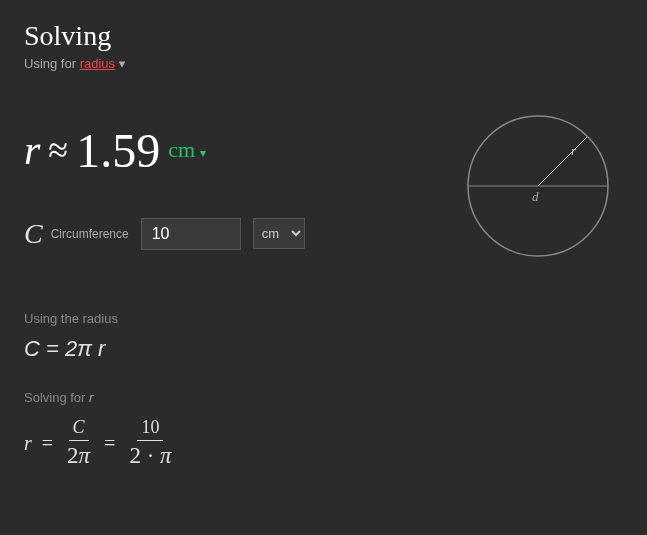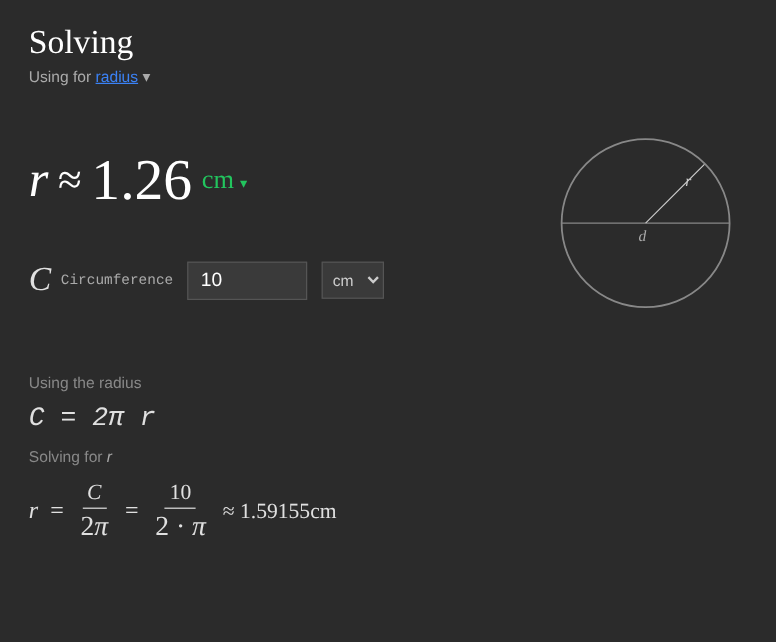--- a/index.html
+++ b/index.html
@@ -22,21 +22,21 @@
     }
 
     .solve-for {
       font-size: 13px;
       color: #aaaaaa;
       margin-bottom: 30px;
       font-family: Arial, sans-serif;
     }
 
     .solve-for a {
-      color: #3b82f6;
+      color: #ef4444;
       text-decoration: underline;
       cursor: pointer;
     }
 
     .result-section {
       display: flex;
       align-items: center;
       justify-content: space-between;
       margin-bottom: 20px;
     }
@@ -96,21 +96,21 @@
     .c-symbol {
       font-style: italic;
       font-size: 28px;
       color: #e0e0e0;
       font-family: 'Georgia', serif;
     }
 
     .label-text {
       font-size: 12px;
       color: #aaaaaa;
-      font-family: Liberation Mono, monospace;
+      font-family: Liberation Sans, sans-serif;
     }
 
     .value-input {
       background-color: #3a3a3a;
       border: 1px solid #555555;
       color: #ffffff;
       font-size: 16px;
       padding: 6px 10px;
       width: 100px;
       text-align: left;
@@ -151,22 +151,22 @@
     .using-formula-label {
       font-size: 13px;
       color: #888888;
       font-family: Arial, sans-serif;
       margin-bottom: 10px;
     }
 
     .formula-line {
       font-size: 22px;
       color: #e0e0e0;
-      margin-bottom: 12px;
-      font-family: Liberation Mono, monospace;
+      margin-bottom: 28px;
+      font-family: Liberation Sans, sans-serif;
       font-style: italic;
     }
 
     .solving-label {
       font-size: 13px;
       color: #888888;
       font-family: Arial, sans-serif;
       margin-bottom: 12px;
     }
 
@@ -216,21 +216,21 @@
   <span>Using for</span>
   <a>radius</a>
   <span> ▾</span>
 </div>
 
 <div class="result-section">
   <div class="result-left">
     <div class="result-value">
       <span class="result-var">r</span>
       <span class="approx-symbol">≈</span>
-      <span class="result-number">1.26</span>
+      <span class="result-number">1.59</span>
       <span class="result-unit">
         <span>cm</span><span class="unit-arrow"> ▾</span>
       </span>
     </div>
 
     <div class="input-row">
       <div class="circumference-label">
         <span class="c-symbol">C</span>
         <span class="label-text">Circumference</span>
       </div>
@@ -278,15 +278,14 @@
     <span>=</span>
     <span class="fraction">
       <span class="fraction-top"><em>C</em></span>
       <span class="fraction-bottom">2<em>π</em></span>
     </span>
     <span>=</span>
     <span class="fraction">
       <span class="fraction-top">10</span>
       <span class="fraction-bottom">2 · <em>π</em></span>
     </span>
-    <span class="approx-result">≈ 1.59155cm</span>
   </div>
 </div>
 
 </body></html>

